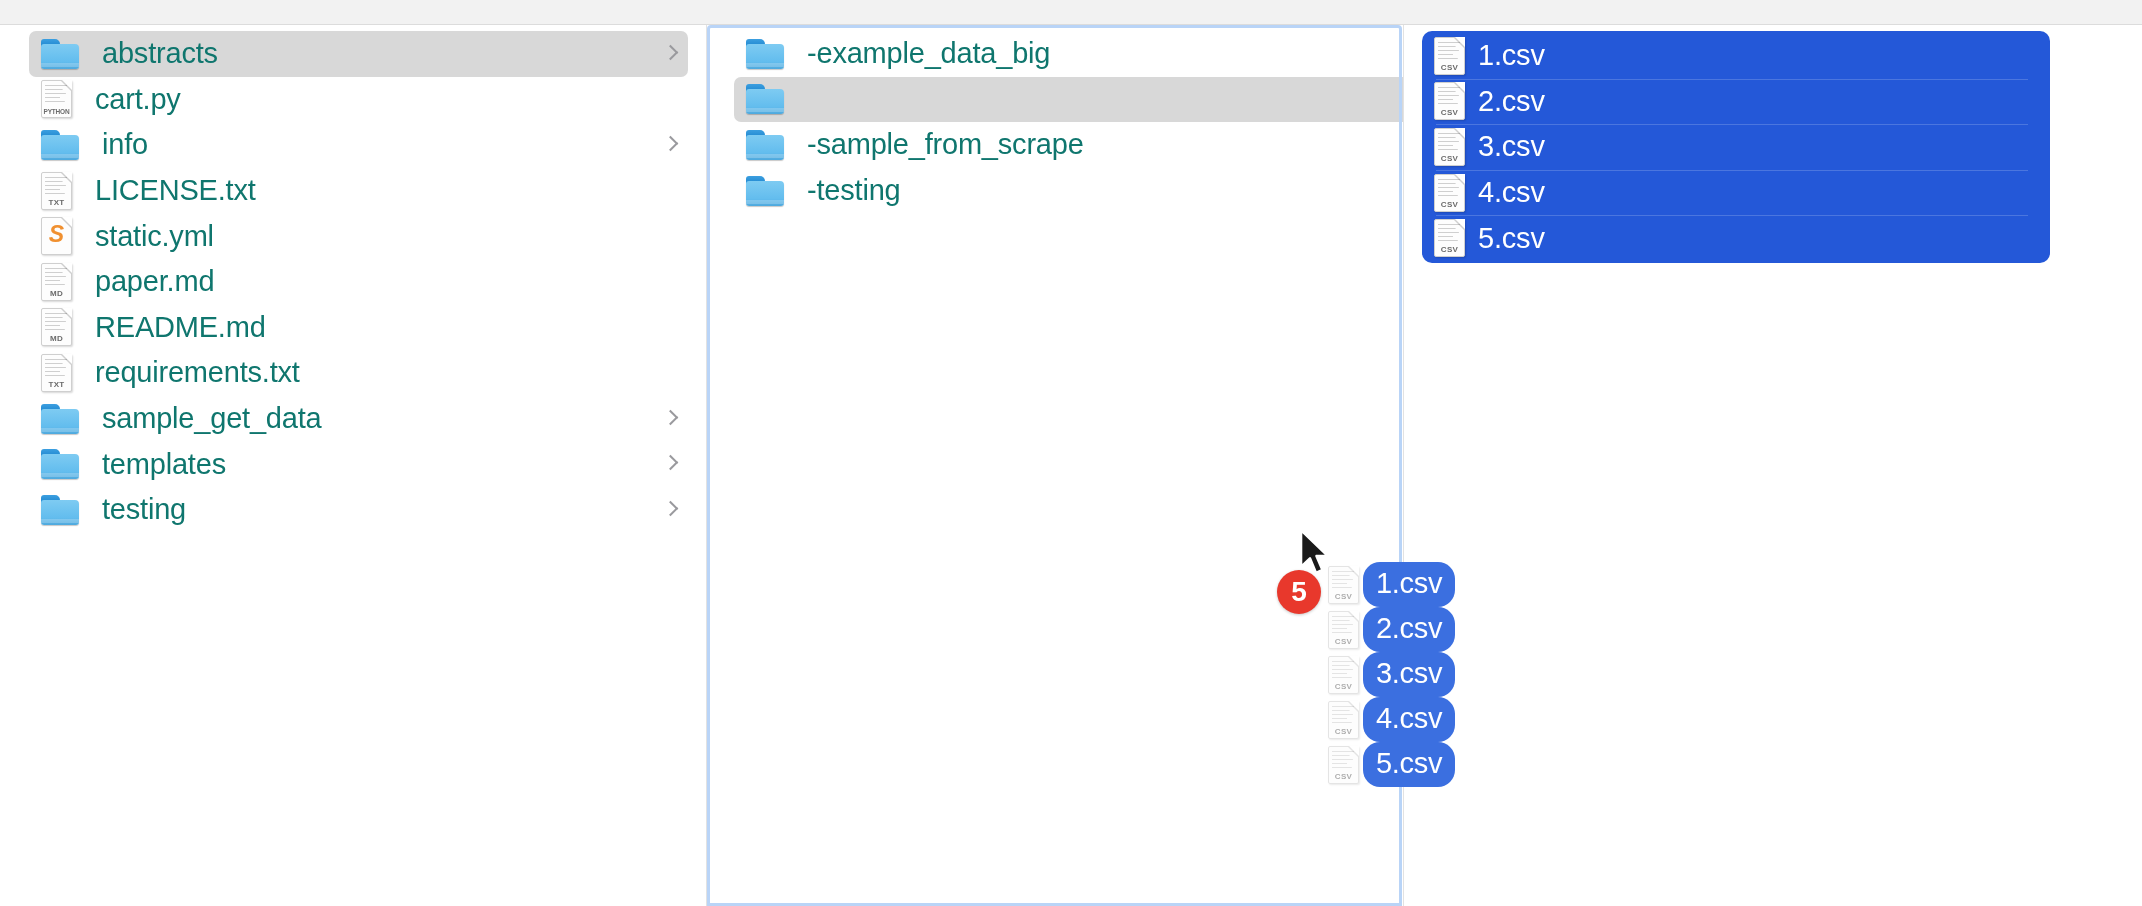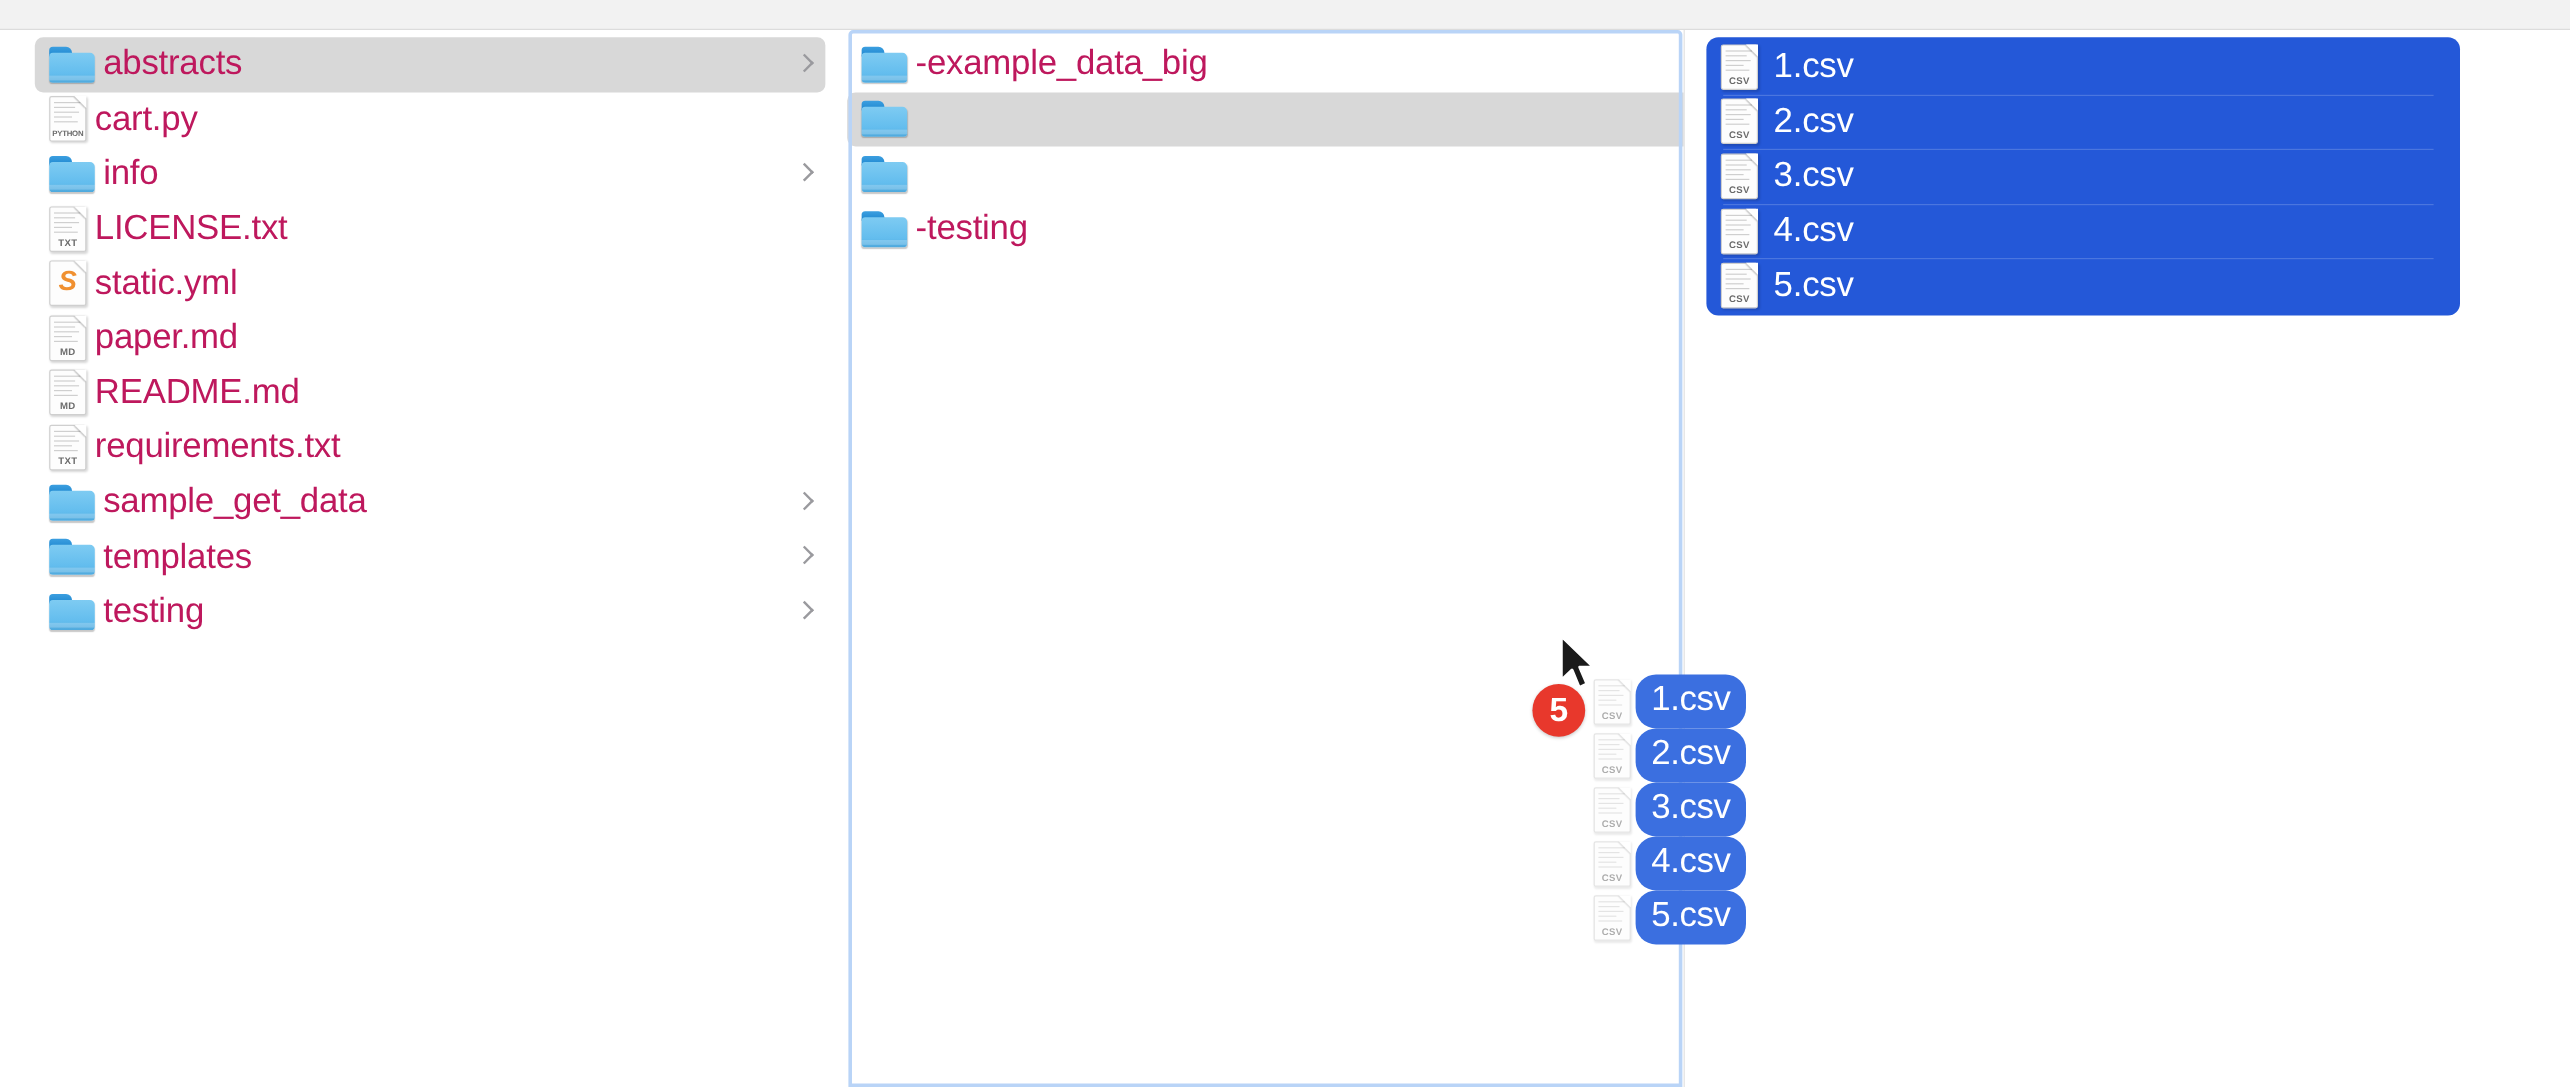--- a/index.html
+++ b/index.html
@@ -30,21 +30,21 @@
     width: 2142px; height: 881px;
   }
 
   .column {
     position: absolute; top: 0; bottom: 0;
     background: #ffffff;
     overflow: hidden;
   }
 
   .col-1 { left: 11px;   width: 695px; border-right: 1px solid #e2e2e2; }
-  .col-2 { left: 688px;  width: 765px; }
+  .col-2 { left: 716px;  width: 765px; }
   .col-3 { left: 1403px; width: 688px; border-left: 1px solid #e2e2e2; }
 
   
   .focus-ring {
     position: absolute;
     left: 707px; top: 0px;
     width: 695px; height: 881px;
     border: 3px solid #b9d4f7;
     border-top-left-radius: 4px;
     border-top-right-radius: 4px;
@@ -62,24 +62,24 @@
     align-items: center;
     margin: 0 18px;
     padding: 0 10px 0 12px;
     border-radius: 7px;
     box-sizing: border-box;
   }
   .row.selected-grey { background: #d8d8d8; }
 
   .row .name {
     font-size: 29px;
-    color: #be185d;
+    color: #0f766e;
     letter-spacing: -0.2px;
     white-space: nowrap;
-    margin-left: 7px;
+    margin-left: 23px;
     line-height: 1;
   }
 
   .chev {
     margin-left: auto;
     width: 14px; height: 22px;
     position: relative;
     flex: 0 0 auto;
   }
   .chev::before {
@@ -377,20 +377,21 @@
               <span class="tab"></span>
               <span class="body"></span>
             </span>
             <span class="chev"></span>
           </div>
           <div class="row">
             <span class="icon folder" style="position: relative;">
               <span class="tab"></span>
               <span class="body"></span>
             </span>
+            <span class="name">-sample_from_scrape</span>
             <span class="chev"></span>
           </div>
           <div class="row">
             <span class="icon folder" style="position: relative;">
               <span class="tab"></span>
               <span class="body"></span>
             </span>
             <span class="name">-testing</span>
             <span class="chev"></span>
           </div>

